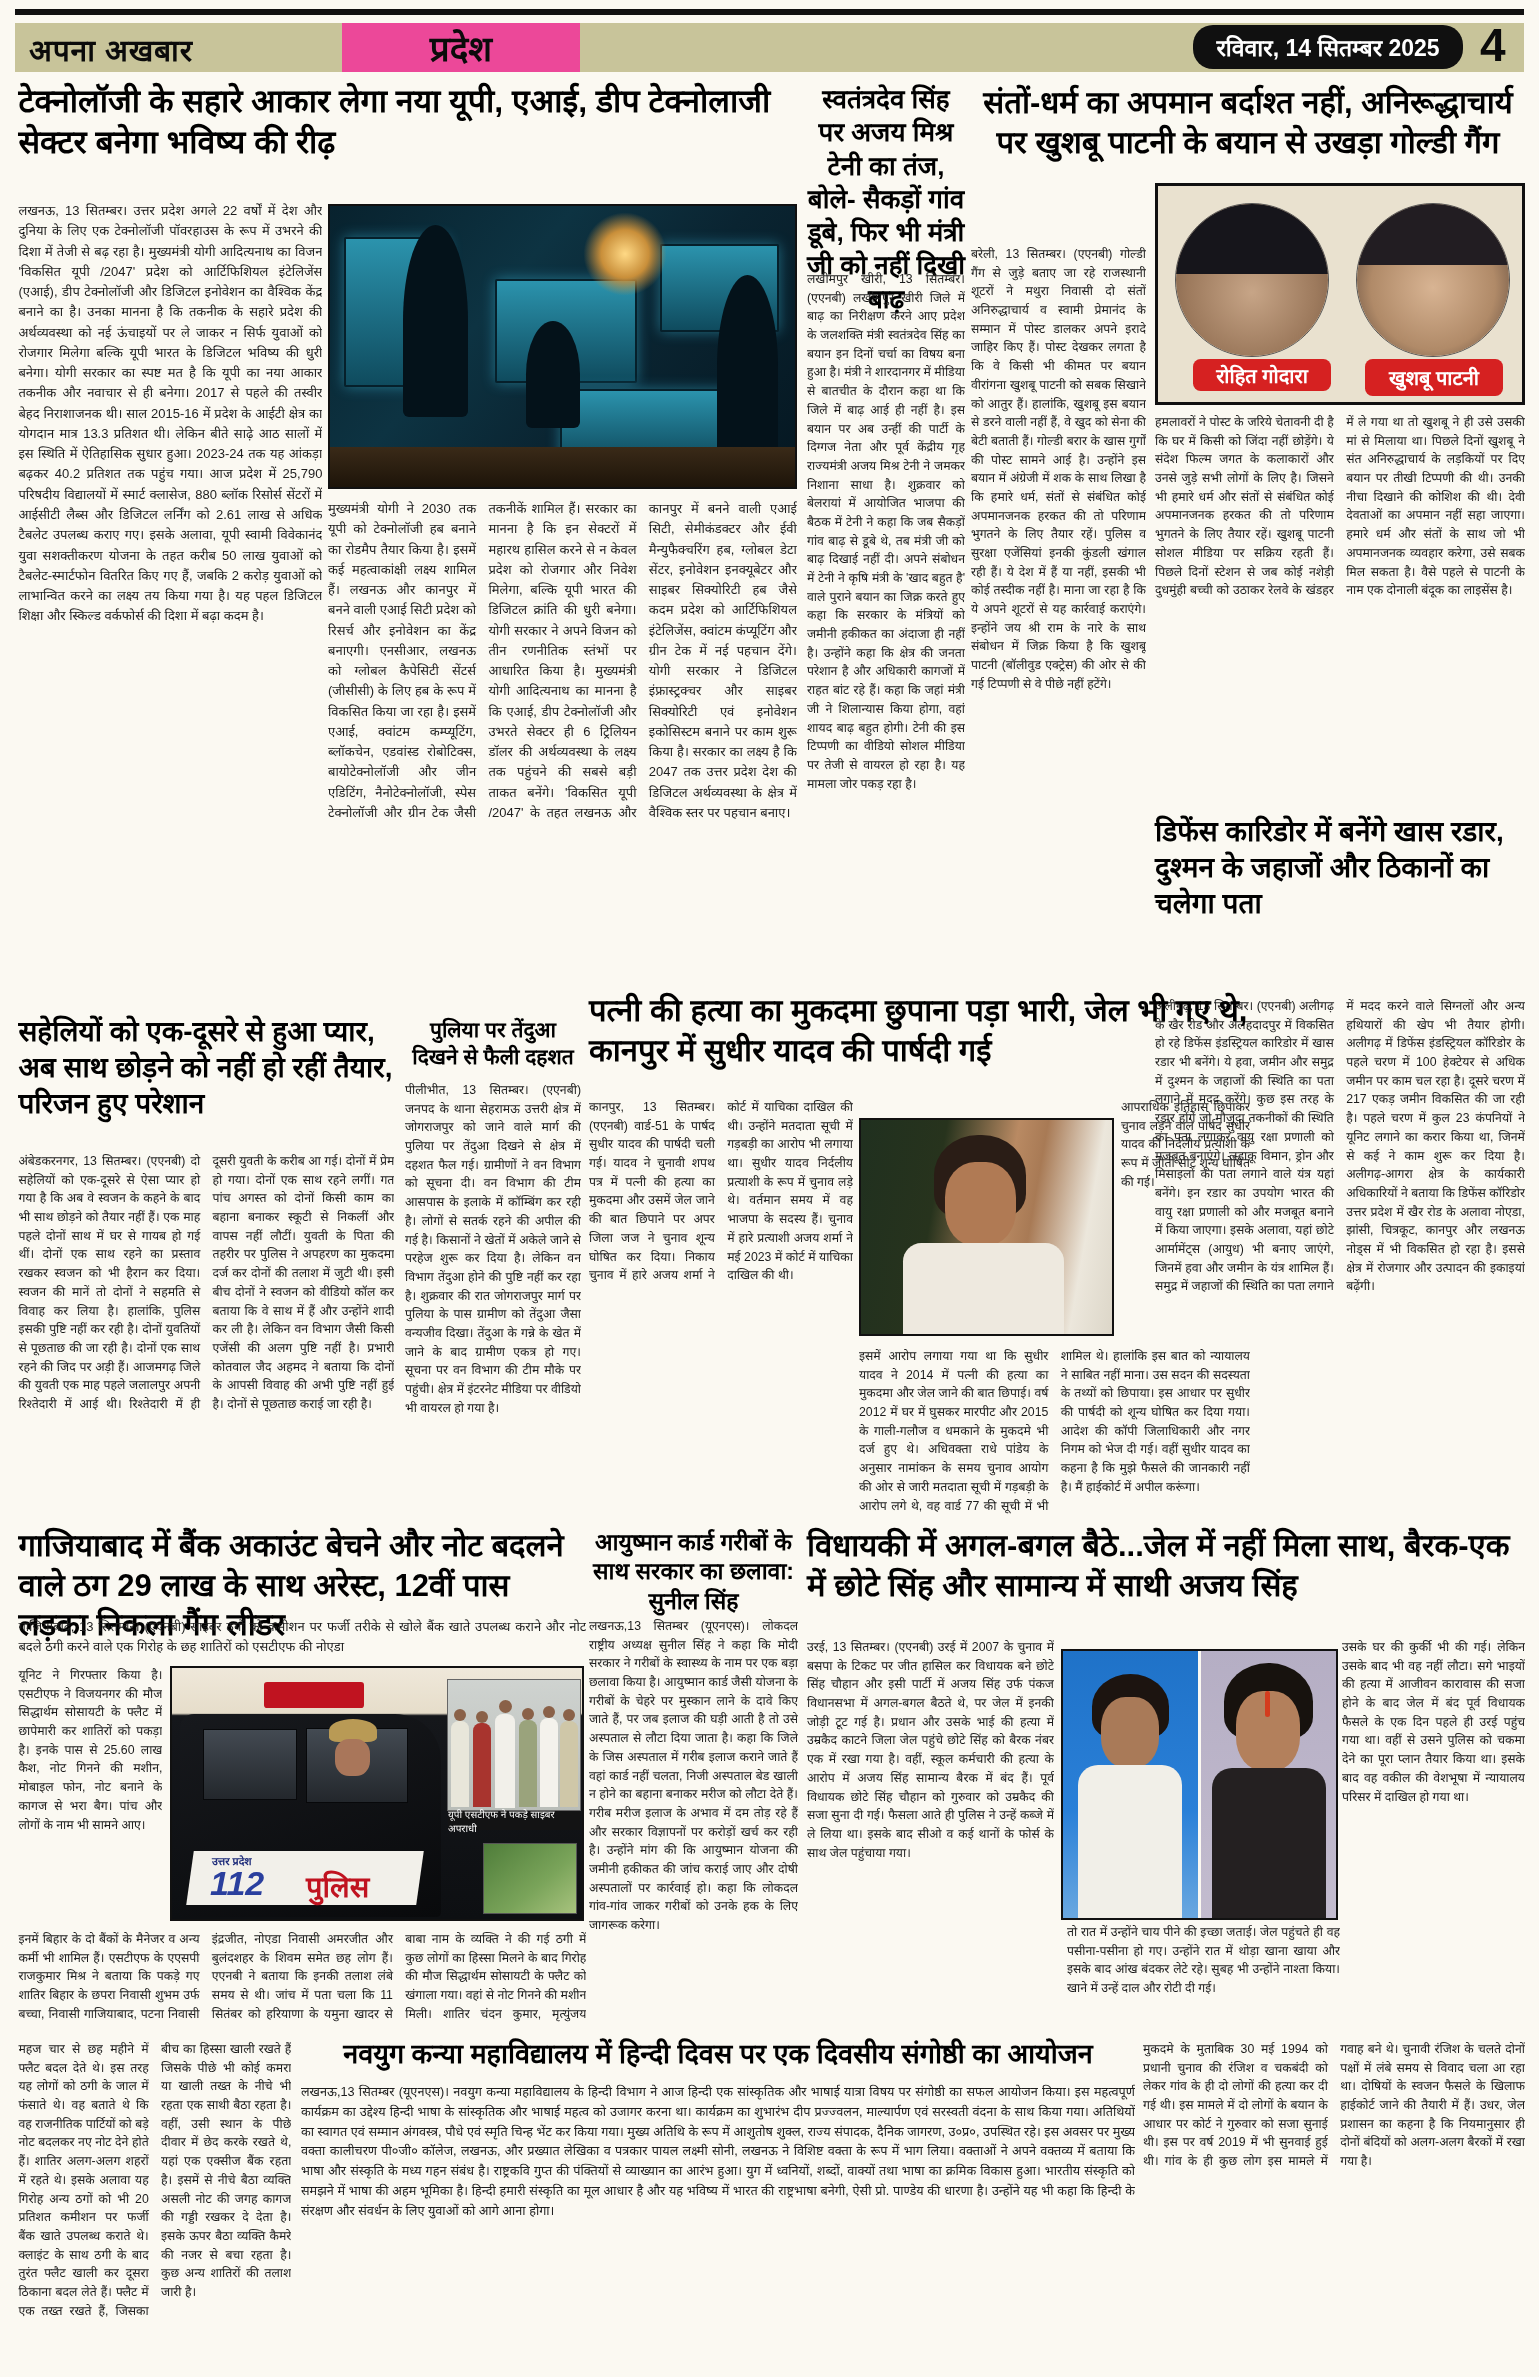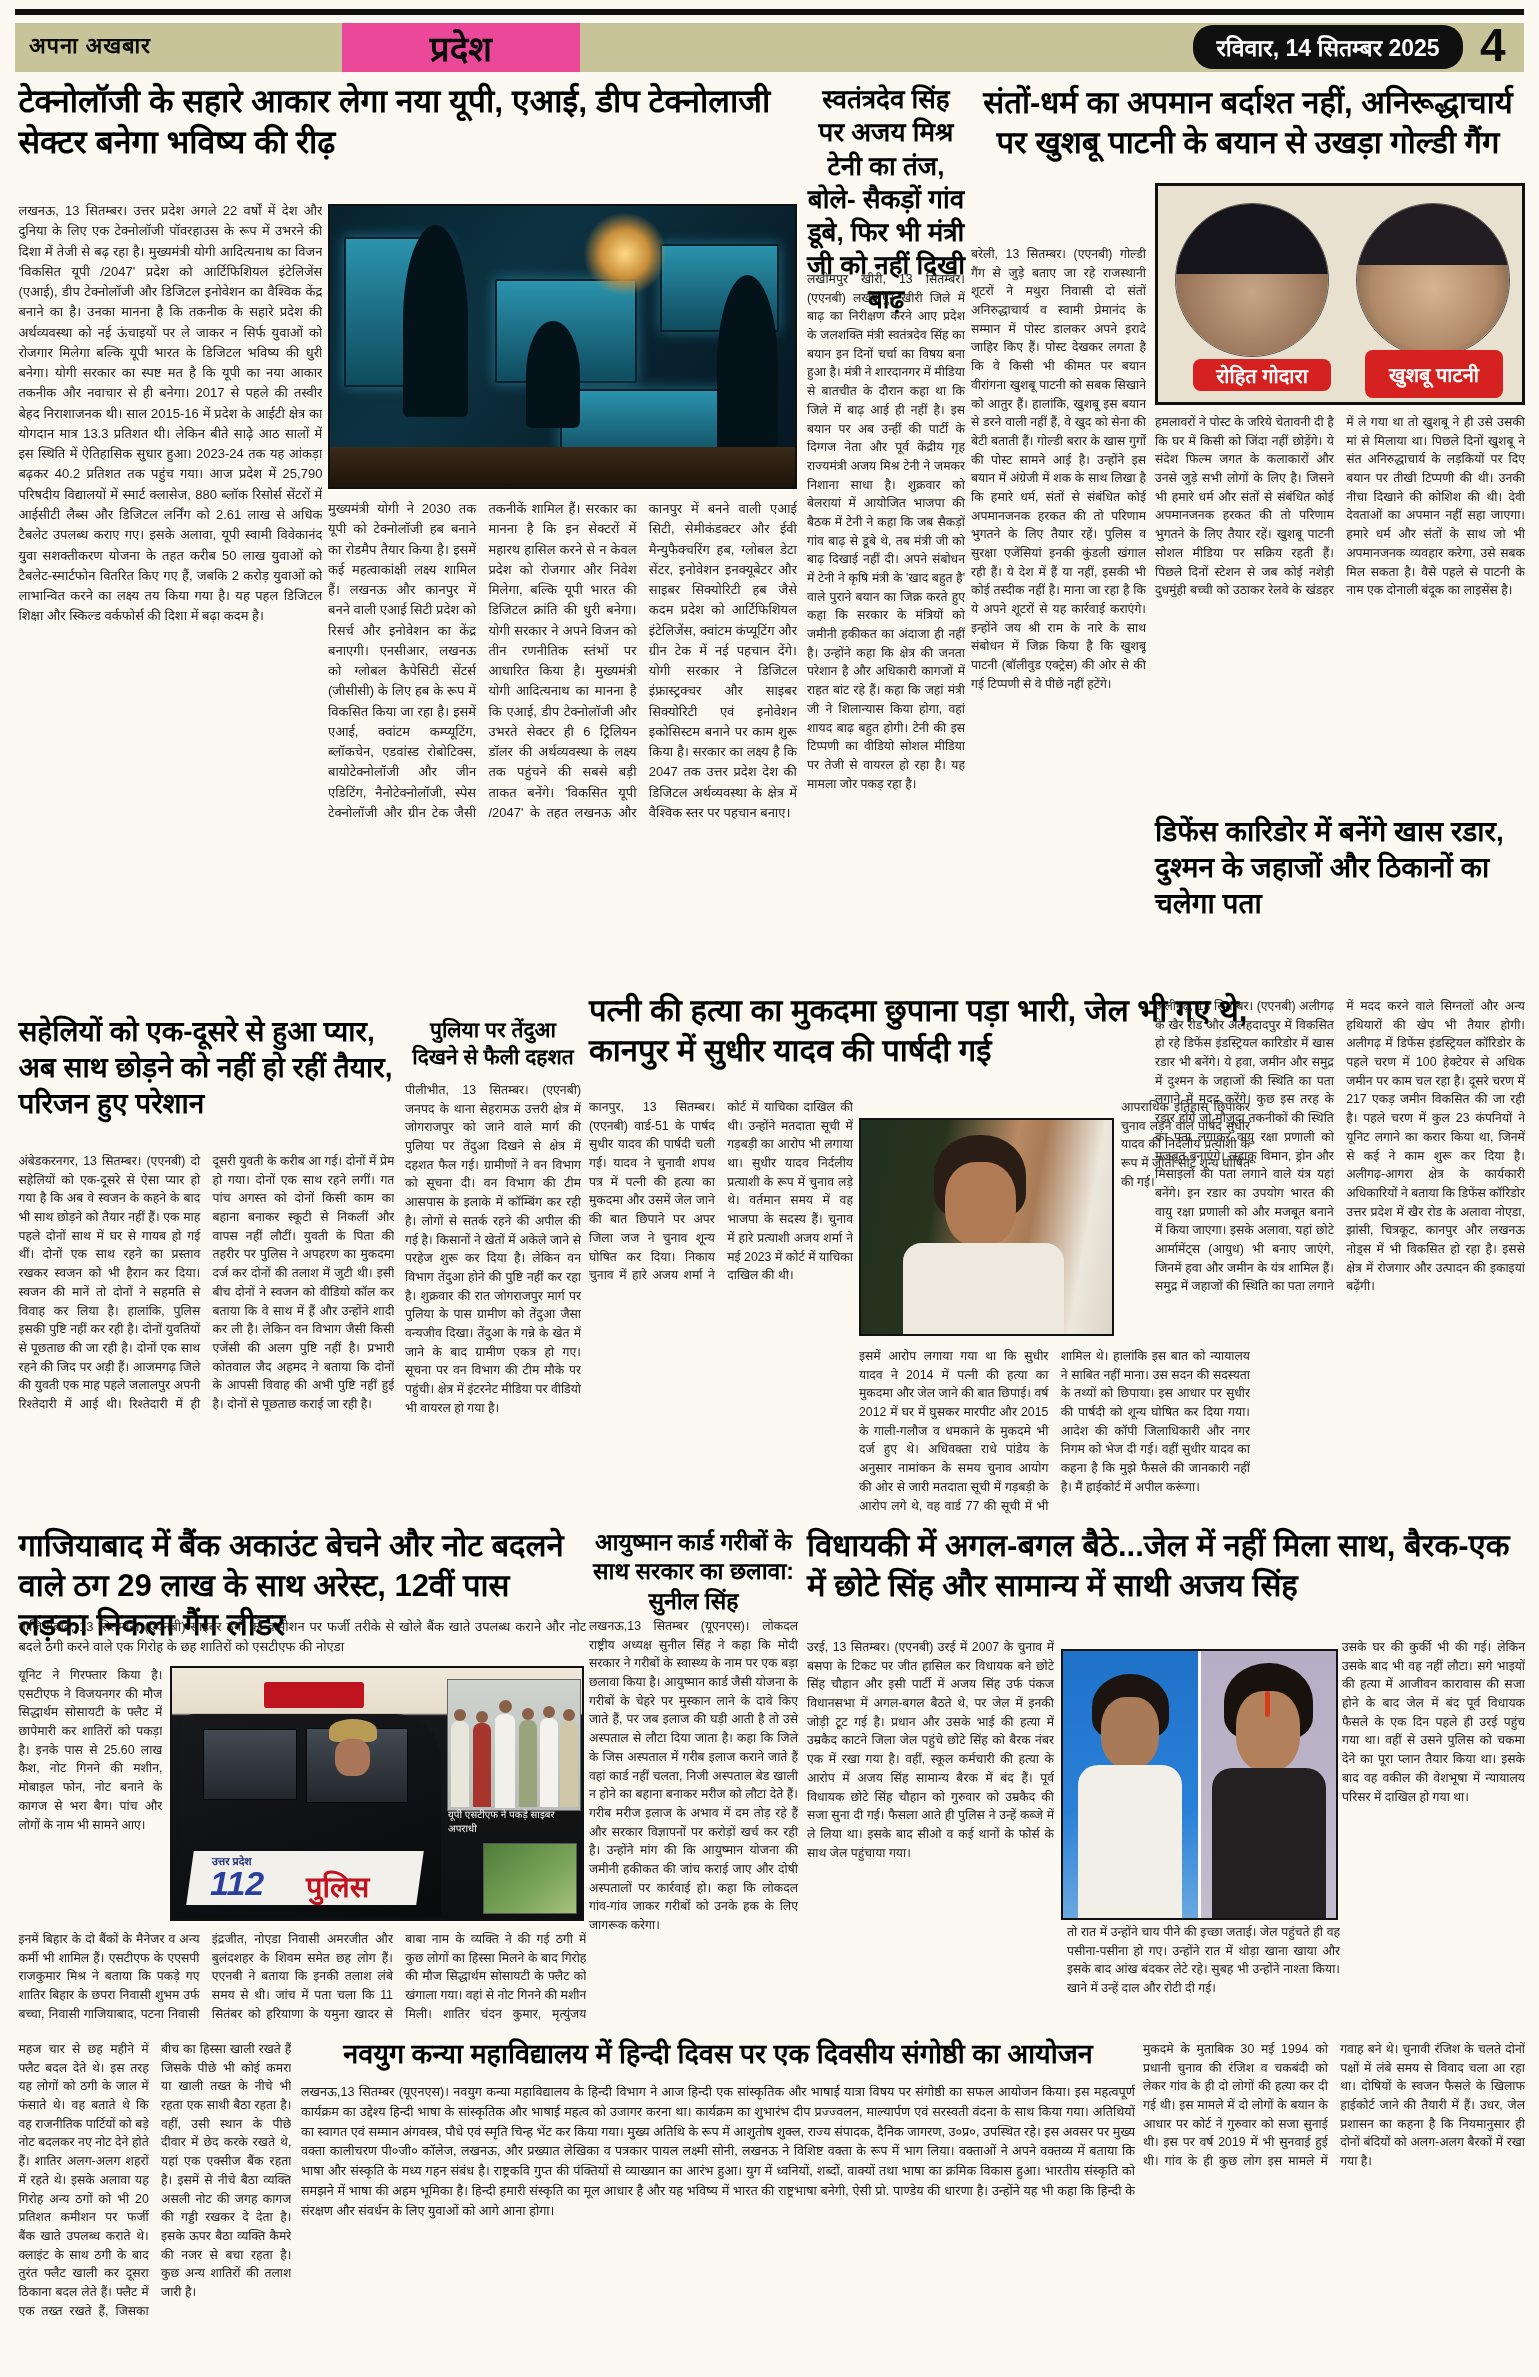--- a/index.html
+++ b/index.html
@@ -6,21 +6,21 @@
   body{
     width:1540px;height:2377px;position:relative;
     background:#fbf9f2;
     font-family:"Liberation Sans","DejaVu Sans",sans-serif;
     color:#141414;
   }
   .abs{position:absolute;}
   .rule{background:#111;}
   
   .mast{background:#c8c49a;}
-  .brand{font-size:22px;font-weight:900;color:#0b0b0b;letter-spacing:0.8px;}
+  .brand{font-size:30px;font-weight:900;color:#0b0b0b;letter-spacing:0.8px;}
   .section-box{background:#ec4899;display:flex;align-items:center;justify-content:center;}
   .section-label{font-size:35px;font-weight:900;color:#0b0b0b;}
   .date-pill{background:#101010;border-radius:20px;display:flex;align-items:center;justify-content:center;}
   .date-label{color:#fff;font-size:23px;font-weight:800;}
   .page-num{font-size:46px;font-weight:900;color:#0b0b0b;}
   
   .hl{font-weight:900;color:#000;line-height:1.28;letter-spacing:0px;}
   .hl-xl{font-size:32px;}
   .hl-lg{font-size:31px;}
   .hl-md{font-size:28px;}
@@ -105,21 +105,21 @@
     <div class="face-bg" style="background:radial-gradient(circle at 50% 58%,#c7a587 0%,#9d7a5d 55%,#6b4f3a 100%);"></div>
     <div class="hair"></div>
   </div>
   <div class="circle-photo" style="left:198px;top:17px;width:152px;height:152px;">
     <div class="face-bg" style="background:radial-gradient(circle at 50% 55%,#d8b493 0%,#b08a68 55%,#3a2c28 100%);"></div>
     <div class="hair" style="height:40%;background:#221d22;"></div>
   </div>
   <div class="cap-pill" style="left:35px;top:173px;width:138px;height:32px;">
     <span>रोहित गोदारा</span>
   </div>
-  <div class="cap-pill" style="left:207px;top:164px;width:138px;height:48px;">
+  <div class="cap-pill" style="left:207px;top:173px;width:138px;height:37px;">
     <span>खुशबू पाटनी</span>
   </div>
 </div>
 
 <div class="abs bt bt-sm cols2" style="left:1155px;top:413px;width:370px;height:394px;">हमलावरों ने पोस्ट के जरिये चेतावनी दी है कि घर में किसी को जिंदा नहीं छोड़ेंगे। ये संदेश फिल्म जगत के कलाकारों और उनसे जुड़े सभी लोगों के लिए है। जिसने भी हमारे धर्म और संतों से संबंधित कोई अपमानजनक हरकत की तो परिणाम भुगतने के लिए तैयार रहें। खुशबू पाटनी सोशल मीडिया पर सक्रिय रहती हैं। पिछले दिनों स्टेशन से जब कोई नशेड़ी दुधमुंही बच्ची को उठाकर रेलवे के खंडहर में ले गया था तो खुशबू ने ही उसे उसकी मां से मिलाया था। पिछले दिनों खुशबू ने संत अनिरुद्धाचार्य के लड़कियों पर दिए बयान पर तीखी टिप्पणी की थी। उनकी नीचा दिखाने की कोशिश की थी। देवी देवताओं का अपमान नहीं सहा जाएगा। हमारे धर्म और संतों के साथ जो भी अपमानजनक व्यवहार करेगा, उसे सबक मिल सकता है। वैसे पहले से पाटनी के नाम एक दोनाली बंदूक का लाइसेंस है।</div>
 
 <div class="abs hl hl-md" style="left:1155px;top:814px;width:370px;">डिफेंस कारिडोर में बनेंगे खास रडार, दुश्मन के जहाजों और ठिकानों का चलेगा पता</div>
 <div class="abs bt bt-sm cols2" style="left:1155px;top:997px;width:370px;height:518px;">अलीगढ़, 13 सितम्बर। (एएनबी) अलीगढ़ के खैर रोड और अलहदादपुर में विकसित हो रहे डिफेंस इंडस्ट्रियल कारिडोर में खास रडार भी बनेंगे। ये हवा, जमीन और समुद्र में दुश्मन के जहाजों की स्थिति का पता लगाने में मदद करेंगे। कुछ इस तरह के रडार होंगे जो मौजूदा तकनीकों की स्थिति का पता लगाकर वायु रक्षा प्रणाली को मजबूत बनाएंगे। लड़ाकू विमान, ड्रोन और मिसाइलों का पता लगाने वाले यंत्र यहां बनेंगे। इन रडार का उपयोग भारत की वायु रक्षा प्रणाली को और मजबूत बनाने में किया जाएगा। इसके अलावा, यहां छोटे आर्मामेंट्स (आयुध) भी बनाए जाएंगे, जिनमें हवा और जमीन के यंत्र शामिल हैं। समुद्र में जहाजों की स्थिति का पता लगाने में मदद करने वाले सिग्नलों और अन्य हथियारों की खेप भी तैयार होगी। अलीगढ़ में डिफेंस इंडस्ट्रियल कॉरिडोर के पहले चरण में 100 हेक्टेयर से अधिक जमीन पर काम चल रहा है। दूसरे चरण में 217 एकड़ जमीन विकसित की जा रही है। पहले चरण में कुल 23 कंपनियों ने यूनिट लगाने का करार किया था, जिनमें से कई ने काम शुरू कर दिया है। अलीगढ़-आगरा क्षेत्र के कार्यकारी अधिकारियों ने बताया कि डिफेंस कॉरिडोर उत्तर प्रदेश में खैर रोड के अलावा नोएडा, झांसी, चित्रकूट, कानपुर और लखनऊ नोड्स में भी विकसित हो रहा है। इससे क्षेत्र में रोजगार और उत्पादन की इकाइयां बढ़ेंगी।</div>
 
 <div class="abs hl hl-md" style="left:18.4px;top:1014px;width:376px;">सहेलियों को एक-दूसरे से हुआ प्यार, अब साथ छोड़ने को नहीं हो रहीं तैयार, परिजन हुए परेशान</div>

